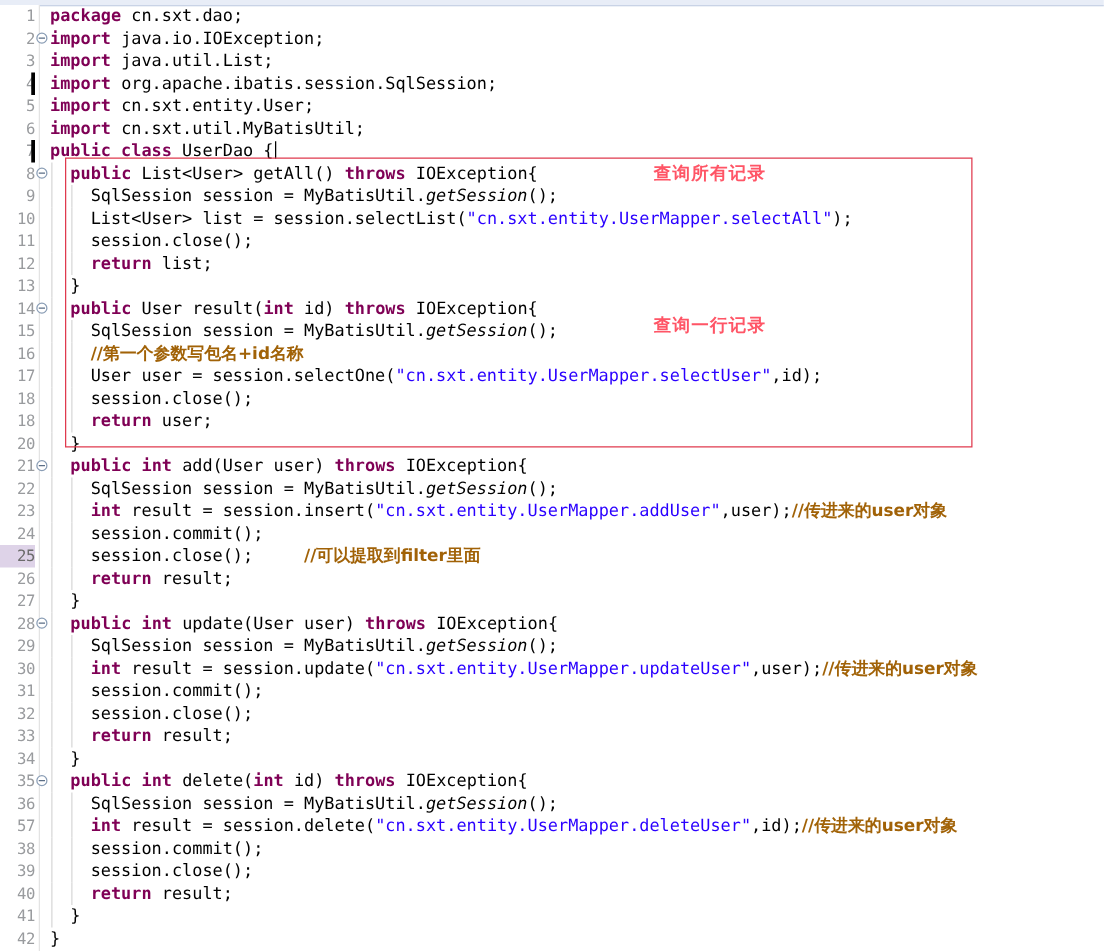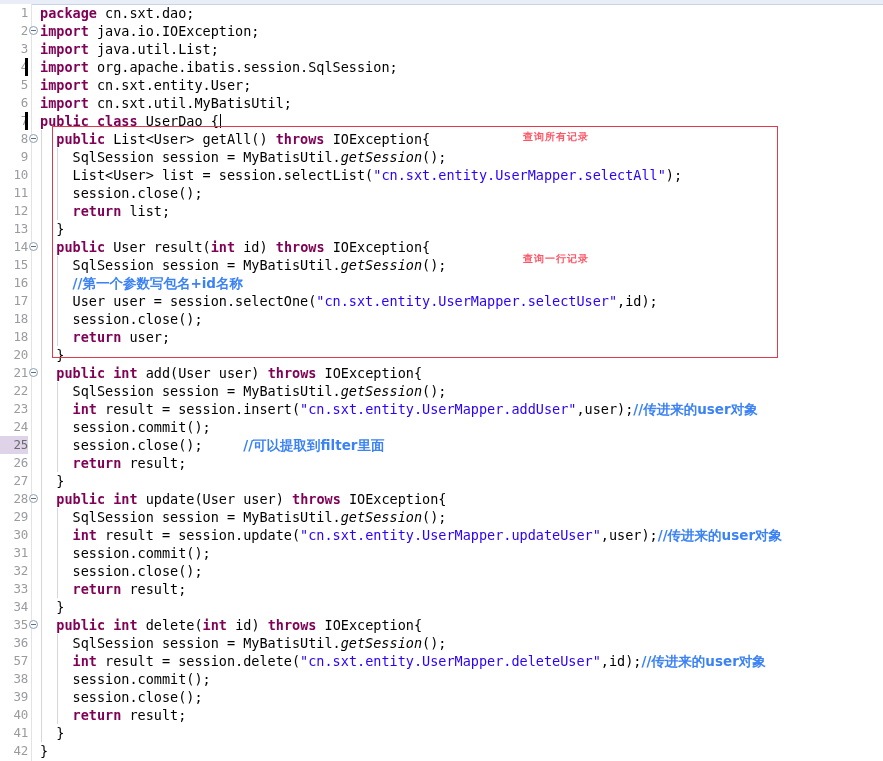--- a/index.html
+++ b/index.html
@@ -51,39 +51,39 @@
   }
   .txt{
     position:absolute;left:40px;top:0;white-space:pre;
     color:#000000;
     font-family:"DejaVu Sans Mono","Liberation Mono",monospace;
     font-size:13.5px;
   }
   
   .kw{color:#7f0055;font-weight:bold;}
   .str{color:#2a00ff;}
-  .cmt{color:#3b82f6;font-weight:bold;}
+  .cmt{color:#a16207;font-weight:bold;}
   .stat{font-style:italic;}
   
   .guide{
     position:absolute;top:0;width:1px;height:18px;background:#d7d7d7;
   }
   
   .caret{
     display:inline-block;width:1px;height:14px;background:#000;
     vertical-align:-2px;margin-left:1px;
   }
   
   .redbox{
     position:absolute;left:52px;top:126px;width:726px;height:232px;
     border:1.3px solid #e03a4e;box-sizing:border-box;pointer-events:none;
   }
   .annot{
     position:absolute;color:#ff5566;font-weight:bold;
-    font-family:"DejaVu Sans","Liberation Sans",sans-serif;font-size:10px;
+    font-family:"DejaVu Sans","Liberation Sans",sans-serif;font-size:14px;
     letter-spacing:1px;
   }
   .cn{font-family:"DejaVu Sans","Liberation Sans",sans-serif;}
 </style>
 </head>
 <body>
 
 <div id="editor">
 
   <div class="top-strip"></div>

